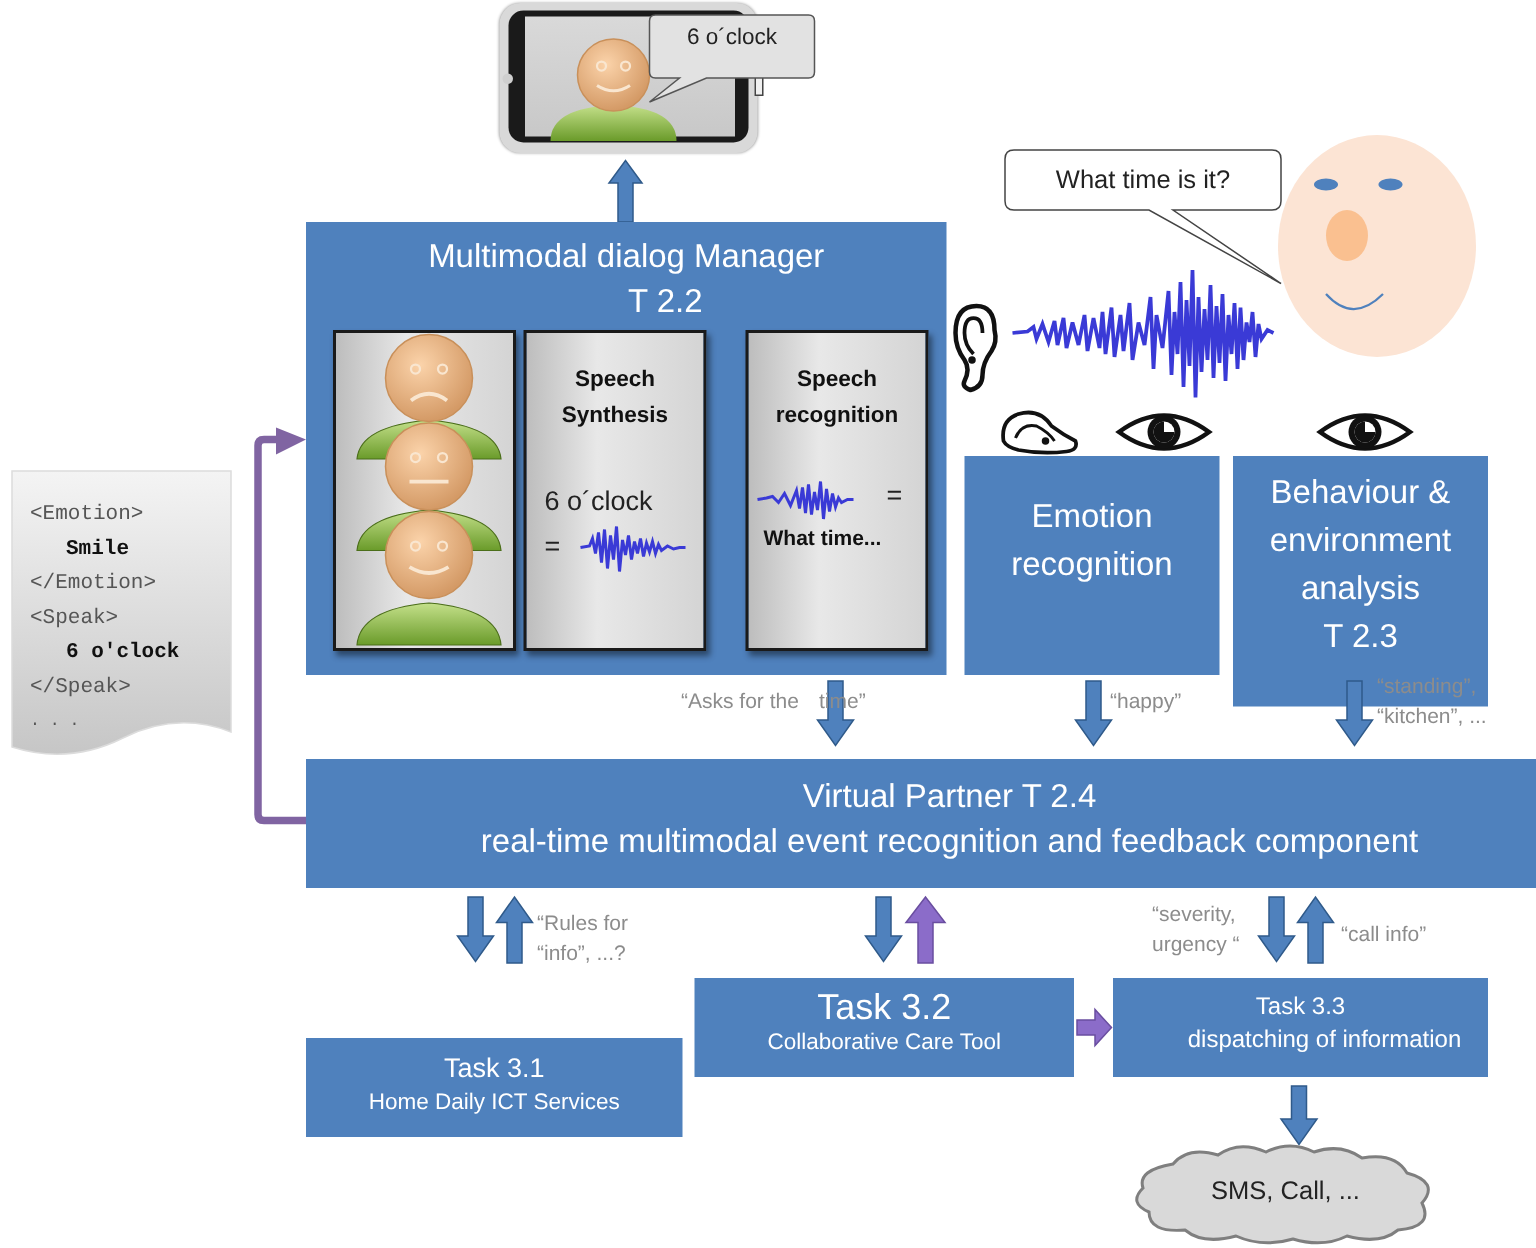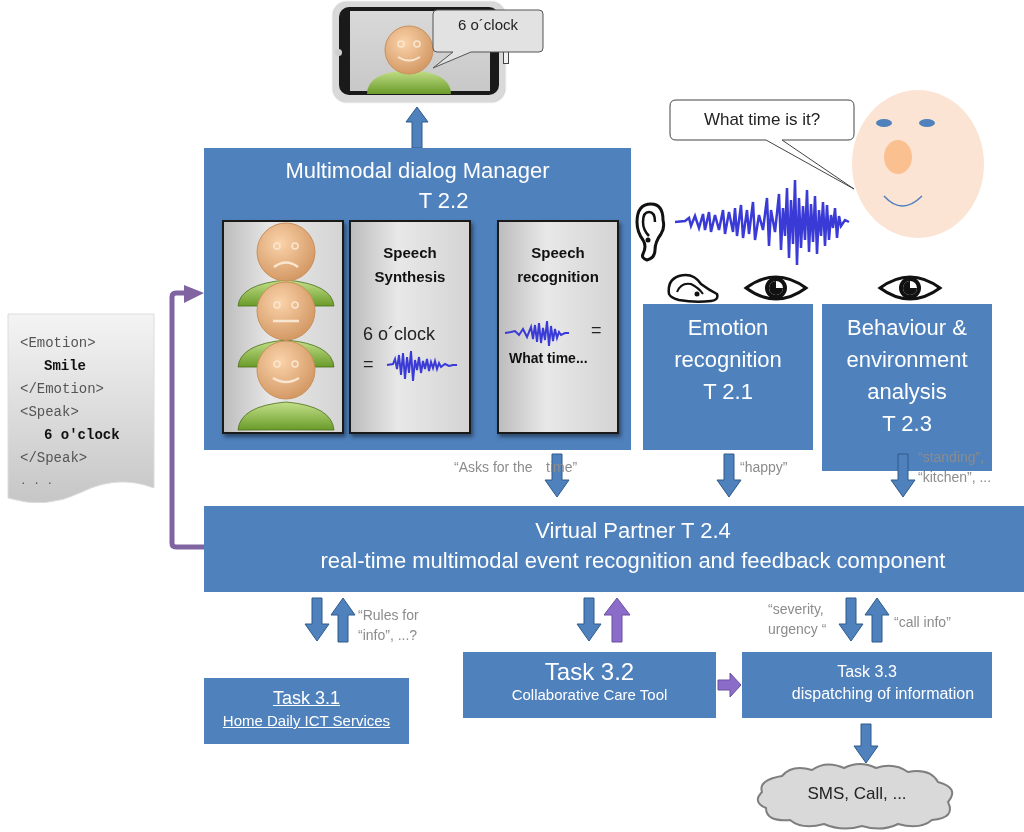--- a/index.html
+++ b/index.html
@@ -142,24 +142,23 @@
   <circle cx="32" cy="16" r="7" fill="#ffffff"></circle>
   <path d="M32 9 A7 7 0 1 0 39 16 L32 16 Z" fill="#111"></path>
 </svg>
 <svg style="left:878px;top:272px;" width="64" height="32">
   <path d="M2 16 Q32 -6 62 16 Q32 38 2 16 Z" fill="#ffffff" stroke="#111" stroke-width="3"></path>
   <circle cx="32" cy="16" r="11" fill="#111"></circle>
   <circle cx="32" cy="16" r="7" fill="#ffffff"></circle>
   <path d="M32 9 A7 7 0 1 0 39 16 L32 16 Z" fill="#111"></path>
 </svg>
 
-<div class="bluebox" style="left:643px;top:304px;width:170px;height:146px;font-size:22px;line-height:32px;padding-top:8px;">
+<div class="bluebox" style="left:643px;top:304px;width:170px;height:146px;font-size:22px;line-height:32px;padding-top:24px;">
   <div>Emotion</div>
   <div>recognition</div>
-  <div>T 2.1</div>
 </div>
 <div class="bluebox" style="left:822px;top:304px;width:170px;height:167px;font-size:22px;line-height:32px;padding-top:8px;">
   <div>Behaviour &amp;</div>
   <div>environment</div>
   <div>analysis</div>
   <div>T 2.3</div>
 </div>
 
 <svg style="left:544px;top:454px;" width="26" height="44">
   <path d="M8 0 V26 H1 L13 43 L25 26 H18 V0 Z" fill="#4f81bd" stroke="#2f5a8a" stroke-width="1"></path>
@@ -226,21 +225,21 @@
 <svg style="left:838px;top:598px;" width="26" height="44">
   <path d="M8 0 V26 H1 L13 43 L25 26 H18 V0 Z" fill="#4f81bd" stroke="#2f5a8a" stroke-width="1"></path>
 </svg>
 <svg style="left:864px;top:598px;" width="26" height="44">
   <path d="M8 44 V17 H1 L13 0 L25 17 H18 V44 Z" fill="#4f81bd" stroke="#2f5a8a" stroke-width="1"></path>
 </svg>
 <div class="grey-lbl" style="left:768px;top:601px;">“severity,</div>
 <div class="grey-lbl" style="left:768px;top:621px;">urgency “</div>
 <div class="grey-lbl" style="left:894px;top:614px;">“call info”</div>
 
-<div class="bluebox" style="left:204px;top:678px;width:205px;height:66px;padding-top:8px;text-decoration:underline;">
+<div class="bluebox" style="left:204px;top:692px;width:251px;height:66px;padding-top:8px;">
   <div style="font-size:18px;line-height:24px;">Task 3.1</div>
   <div style="font-size:15px;line-height:22px;">Home Daily ICT Services</div>
 </div>
 <div class="bluebox" style="left:463px;top:652px;width:253px;height:66px;padding-top:8px;">
   <div style="font-size:24px;line-height:24px;">Task 3.2</div>
   <div style="font-size:15px;line-height:22px;">Collaborative Care Tool</div>
 </div>
 <svg style="left:716px;top:672px;" width="26" height="26">
   <path d="M2 8 H14 V1 L25 13 L14 25 V18 H2 Z" fill="#8b6cc9" stroke="#6a4ea0" stroke-width="1"></path>
 </svg>

